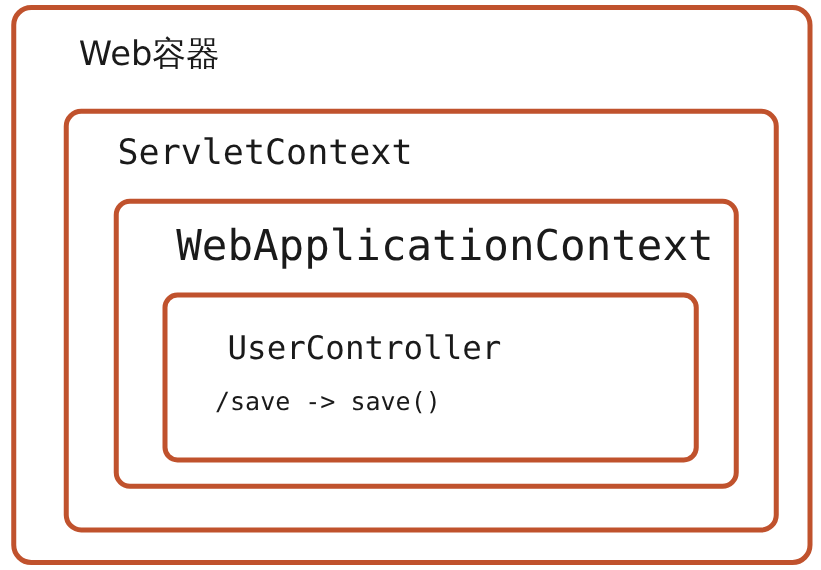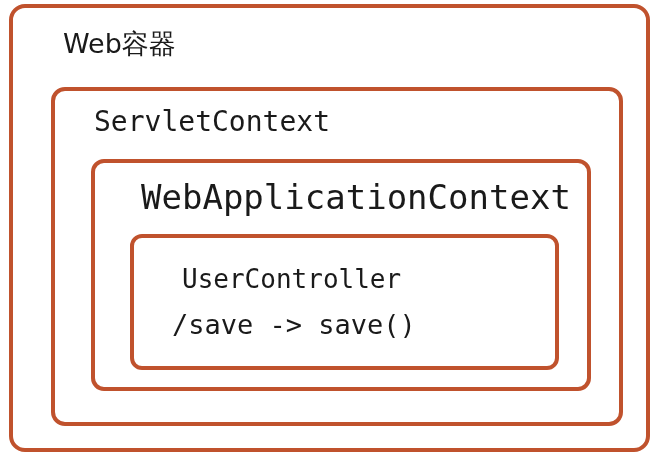--- a/index.html
+++ b/index.html
@@ -99,21 +99,21 @@
   #label-user-controller {
     left: 48px;
     top: 17px;
     font-size: 26px;
     margin-top: 11px;
   }
 
   #label-save-mapping {
     left: 38px;
     top: 73px;
-    font-size: 27px;
+    font-size: 20px;
   }
 </style>
 </head>
 <body>
 
 <div id="diagram-canvas">
 
   <div class="nest-box" id="box-web-container">
 
     <div class="box-label" id="label-web-container">Web容器</div>

